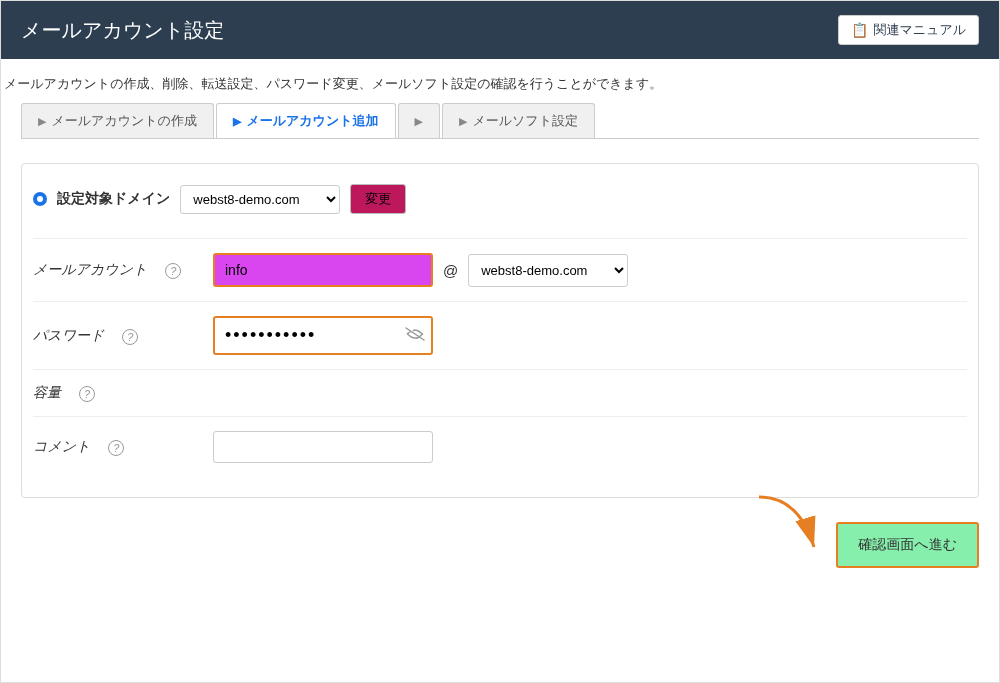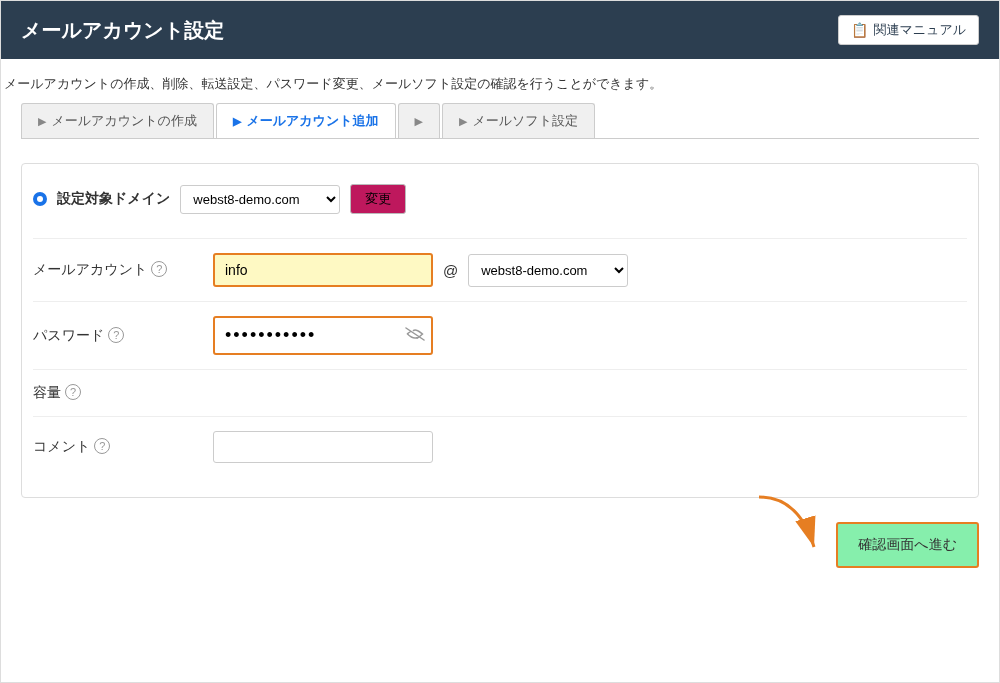--- a/index.html
+++ b/index.html
@@ -19,21 +19,21 @@
     .header {
       background: #2c3e50;
       color: #fff;
       padding: 14px 20px;
       display: flex;
       align-items: center;
       justify-content: space-between;
     }
     .header-title {
       font-size: 20px;
-      font-weight: bold;
+      font-weight: normal;
       color: #fff;
     }
     .header-manual-btn {
       background: #fff;
       color: #2c3e50;
       border: 1px solid #ccc;
       padding: 5px 12px;
       font-size: 13px;
       cursor: pointer;
       display: flex;
@@ -144,22 +144,23 @@
       display: flex;
       align-items: center;
       padding: 14px 0;
       border-top: 1px solid #eee;
     }
     .form-label {
       width: 180px;
       font-size: 14px;
       color: #333;
       display: flex;
-      align-items: flex-start;
-      gap: 4px;
+      align-items: flex-end;
+      gap: 18px;
+      font-style: italic;
     }
     .help-icon {
       display: inline-flex;
       align-items: center;
       justify-content: center;
       width: 16px;
       height: 16px;
       border-radius: 50%;
       border: 1px solid #999;
       color: #999;
@@ -171,21 +172,21 @@
       align-items: center;
       gap: 10px;
       flex: 1;
     }
     .text-input {
       border: 2px solid #e67e22;
       padding: 7px 10px;
       font-size: 14px;
       border-radius: 3px;
       width: 220px;
-      background: #fef9c3;
+      background: #d946ef;
       outline: none;
     }
     .text-input.normal {
       border: 1px solid #ccc;
     }
     .at-sign {
       font-size: 15px;
       color: #333;
     }
     .domain-dropdown {

